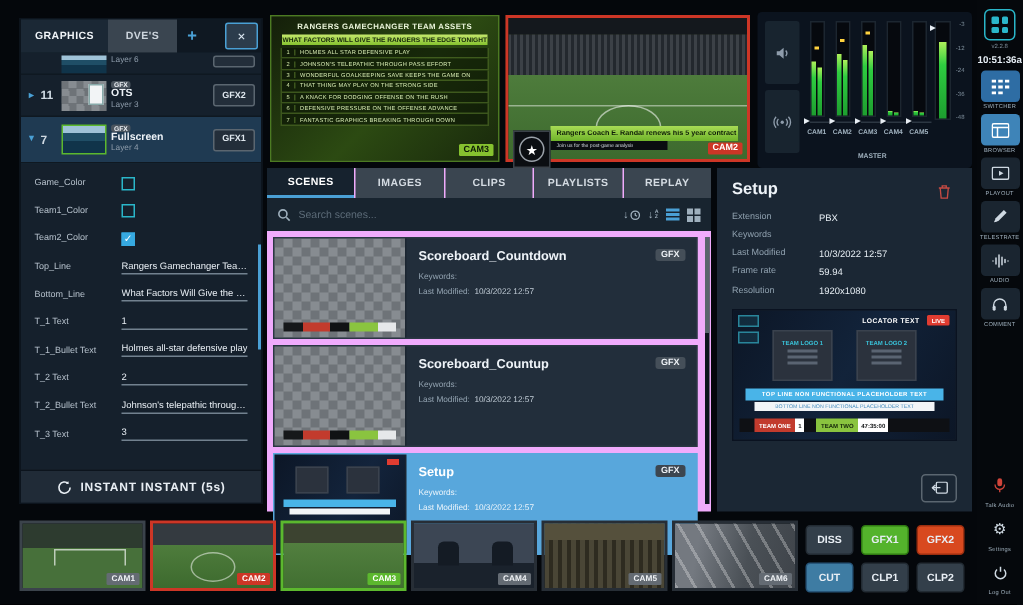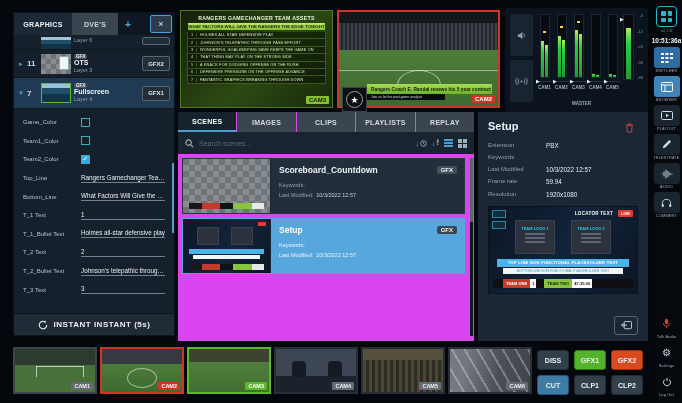--- a/index.html
+++ b/index.html
@@ -93,36 +93,36 @@
 .tc{font-size:6.5px;font-weight:bold;color:#e8f0f7;margin:4px 0 3px 0}
 .rtile{width:28px;display:flex;flex-direction:column;align-items:center;margin-bottom:3px}
 .rtile .ic{width:26px;height:21px;background:#1a2530;border-radius:3px;display:flex;align-items:center;justify-content:center;color:#cfd9e2}
 .rtile.active .ic{background:#3e84b8;color:#fff}
 .rtile .rl{font-size:3.8px;color:#9fb0bd;margin-top:1px;letter-spacing:.2px}
 .rspacer{flex:1}
 .rtile.red .ic{background:transparent;color:#d0443a}
 .rtile.plain .ic{background:transparent}
 
 
-#scenes{left:178px;top:112px;width:296px;height:229px;background:#d946ef}
+#scenes{left:178px;top:112px;width:296px;height:229px;background:#f0abfc}
 .sc-tabs{display:flex;height:20px;gap:1px}
 .sc-tab{flex:1;background:#3a4550;color:#d4dbe2;font-size:7px;font-weight:bold;display:flex;align-items:center;justify-content:center;letter-spacing:.3px}
 .sc-tab.active{background:#16222e;color:#fff;border-bottom:2px solid #4aa0d5}
 .sc-search{height:22px;background:#18242f;display:flex;align-items:center;padding:0 7px;gap:5px}
 .sc-search input{flex:1;background:transparent;border:none;outline:none;color:#dfe6ec;font-size:7px;font-family:"Liberation Sans",sans-serif}
 .sc-search input::placeholder{color:#5c6b78}
 .sicon{color:#9fb0bd;display:flex;align-items:center;font-size:7px;gap:1px}
 .sicon.blue{color:#4aa0d5}
 .az{display:flex;flex-direction:column;font-size:3.5px;line-height:3.5px;font-weight:bold}
 .viewlist{display:flex;flex-direction:column;gap:1px}
 .viewlist i{width:9px;height:2px;background:currentColor}
 .viewgrid{display:grid;grid-template-columns:4px 4px;gap:1px}
 .viewgrid i{width:4px;height:4px;background:currentColor}
 .sc-list{position:relative;padding:4px 9px 0 4px;display:flex;flex-direction:column;gap:4px}
-.item{height:56px;display:flex;background:#222e3b;border:1px solid #2a3643;position:relative}
+.item{height:68px;display:flex;background:#222e3b;border:1px solid #2a3643;position:relative}
 .item.sel{background:#58a7dc;border-color:#58a7dc}
 .ithumb{width:88px;flex:none;position:relative;background:repeating-conic-gradient(#878c91 0% 25%,#6e7378 0% 50%) 0 0/12px 12px;border-right:1px solid #1b2530}
 .iscore{position:absolute;left:6px;right:6px;bottom:4px;height:6px;display:flex}
 .iscore i:nth-child(1){flex:2;background:#16181a}
 .iscore i:nth-child(2){flex:3;background:#c23b2d}
 .iscore i:nth-child(3){flex:2;background:#101214}
 .iscore i:nth-child(4){flex:3;background:#8ac43f}
 .iscore i:nth-child(5){flex:2;background:#e6e8ea}
 .ithumb.setup{background:linear-gradient(120deg,#0c1626,#13243c 55%,#0c1626)}
 .mini-box{position:absolute;top:8px;width:22px;height:18px;background:#2b323d;border:1px solid #3a424e}
@@ -605,20 +605,37 @@
             </span>
           </div>
         <div class="ibody">
           <div class="ititle nw">Scoreboard_Countdown</div>
           <div class="imeta" style="margin-top:7px"><span>Keywords:</span><b></b></div>
           <div class="imeta"><span>Last Modified:</span><b>10/3/2022 12:57</b></div>
         </div>
         <span class="ibadge">GFX</span>
       </div>
 
+      <div class="item">
+        <div class="ithumb">
+            <span class="iscore">
+              <i></i>
+              <i></i>
+              <i></i>
+              <i></i>
+              <i></i>
+            </span>
+          </div>
+        <div class="ibody">
+          <div class="ititle nw">Scoreboard_Countup</div>
+          <div class="imeta" style="margin-top:7px"><span>Keywords:</span><b></b></div>
+          <div class="imeta"><span>Last Modified:</span><b>10/3/2022 12:57</b></div>
+        </div>
+        <span class="ibadge">GFX</span>
+      </div>
 
       <div class="item sel">
         <div class="ithumb setup">
           <span class="mini-live"></span>
           <span class="mini-box" style="left:14px"></span>
             <span class="mini-box" style="left:48px"></span>
           <span class="mini-blue"></span>
             <span class="mini-white"></span>
           <span class="iscore" style="bottom:3px">
               <i></i>

